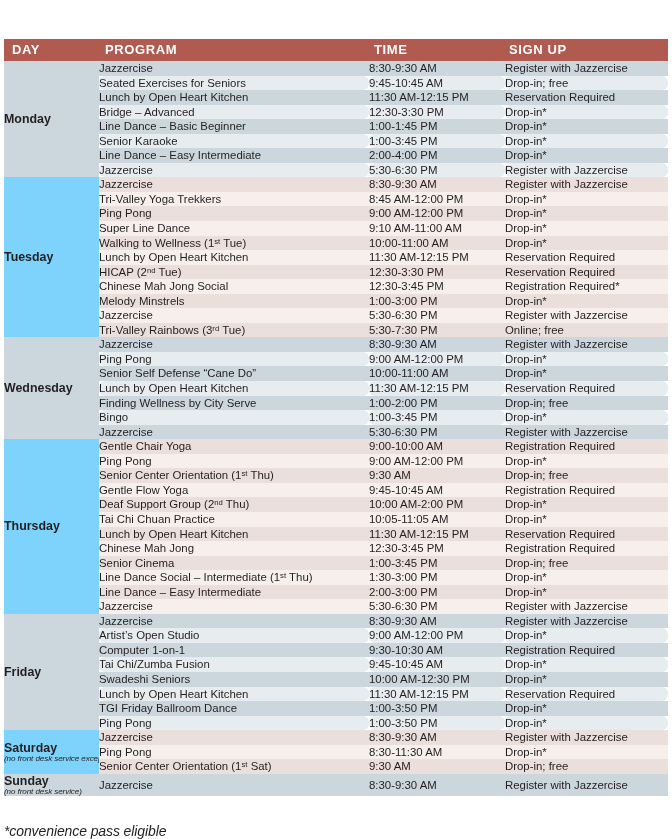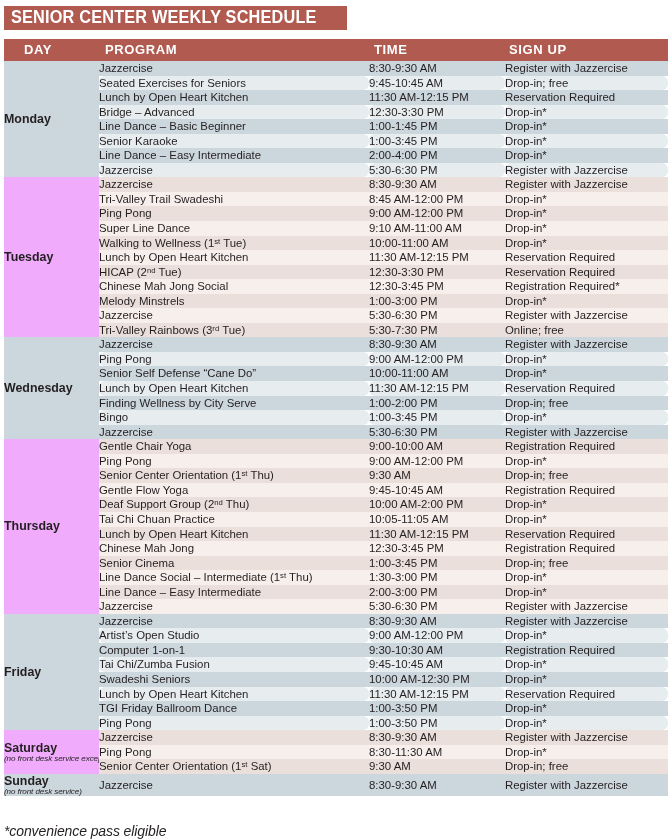--- a/index.html
+++ b/index.html
@@ -64,21 +64,21 @@
     background: #b05a50;
     color: #ffffff;
     font-size: 13px;
     font-weight: bold;
     letter-spacing: 0.6px;
     text-align: left;
     height: 21px;
     padding: 0 0 1px 0;
     vertical-align: middle;
   }
-  .sched thead th.h-day     { padding-left: 20px; }
+  .sched thead th.h-day     { padding-left: 8px; }
   .sched thead th.h-program { padding-left: 6px; }
   .sched thead th.h-time    { padding-left: 5px; }
   .sched thead th.h-signup  { padding-left: 4px; margin-left: 9px; }
 
   .sched tbody td {
     height: 14.55px;
     line-height: 14.55px;
     padding: 0;
     vertical-align: middle;
     white-space: nowrap;
@@ -102,21 +102,21 @@
   }
   td.prog-cell   { padding-left: 6px; }
   td.time-cell   { padding-left: 5px; margin-left: 12px; }
   td.signup-cell { padding-left: 4px; }
 
   
   .blk-blue  td.day-cell { background: #ccd6dd; }
   .blk-blue  .r-odd  { background: #ccd6dd; }
   .blk-blue  .r-even { background: #e7ecef; border-radius: 6px; }
   
-  .blk-pink  td.day-cell { background: #f0abfc; }
+  .blk-pink  td.day-cell { background: #7dd3fc; }
   .blk-pink  .r-odd  { background: #eadfda; }
   .blk-pink  .r-even { background: #f6efec; }
 
   sup {
     font-size: 0.68em;
     vertical-align: 0.42em;
     line-height: 0;
   }
 
   
@@ -128,23 +128,20 @@
     font-size: 14px;
     line-height: 11px;
     letter-spacing: -0.1px;
   }
 </style>
 </head>
 <body>
 
 <div class="page">
 
-  <div class="title-banner">
-    <span class="title-text">SENIOR CENTER WEEKLY SCHEDULE</span>
-  </div>
 
   <table class="sched">
     <colgroup>
       <col class="c-day">
         <col class="c-program">
         <col class="c-time">
         <col class="c-signup">
     </colgroup>
     <thead>
       <tr>
@@ -196,21 +193,21 @@
           <td class="time-cell r-even">5:30-6:30 PM</td>
           <td class="signup-cell r-even">Register with Jazzercise</td>
         </tr>
         <tr class="blk-pink">
           <td class="day-cell" rowspan="11"><span>Tuesday</span></td>
           <td class="prog-cell r-odd">Jazzercise</td>
           <td class="time-cell r-odd">8:30-9:30 AM</td>
           <td class="signup-cell r-odd">Register with Jazzercise</td>
         </tr>
         <tr class="blk-pink">
-          <td class="prog-cell r-even">Tri-Valley Trail Swadeshi</td>
+          <td class="prog-cell r-even">Tri-Valley Yoga Trekkers</td>
           <td class="time-cell r-even">8:45 AM-12:00 PM</td>
           <td class="signup-cell r-even">Drop-in*</td>
         </tr>
         <tr class="blk-pink">
           <td class="prog-cell r-odd">Ping Pong</td>
           <td class="time-cell r-odd">9:00 AM-12:00 PM</td>
           <td class="signup-cell r-odd">Drop-in*</td>
         </tr>
         <tr class="blk-pink">
           <td class="prog-cell r-even">Super Line Dance</td>

